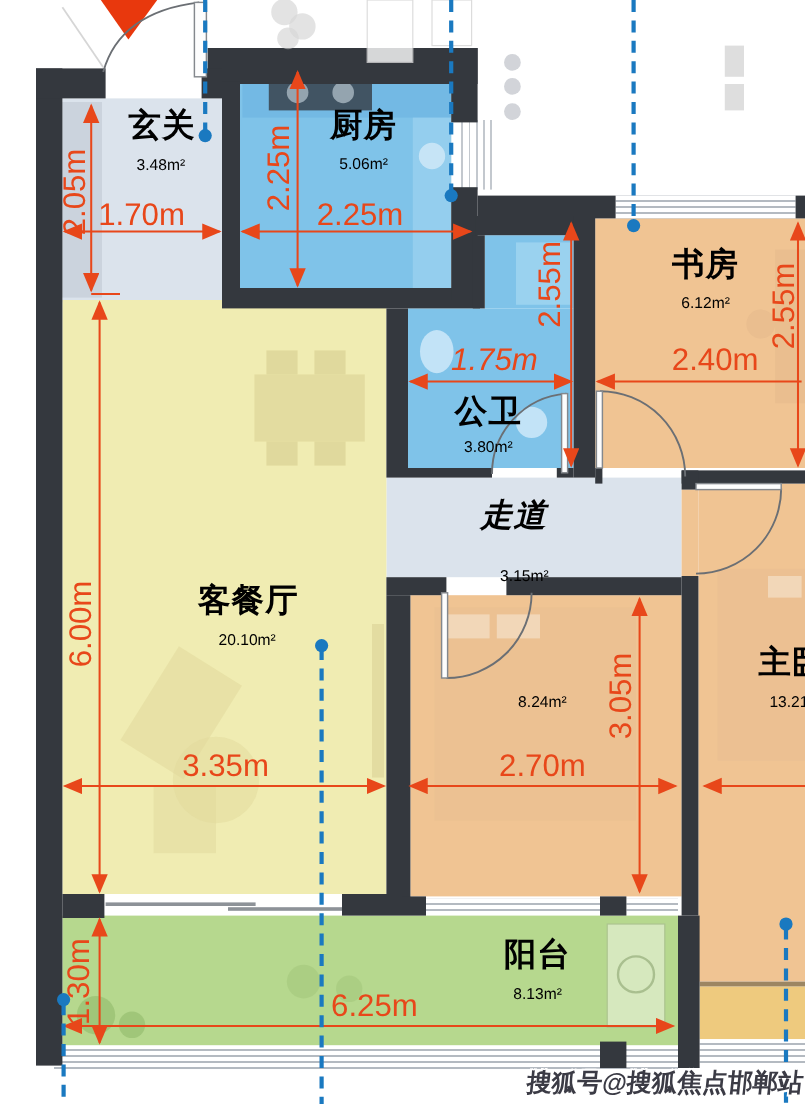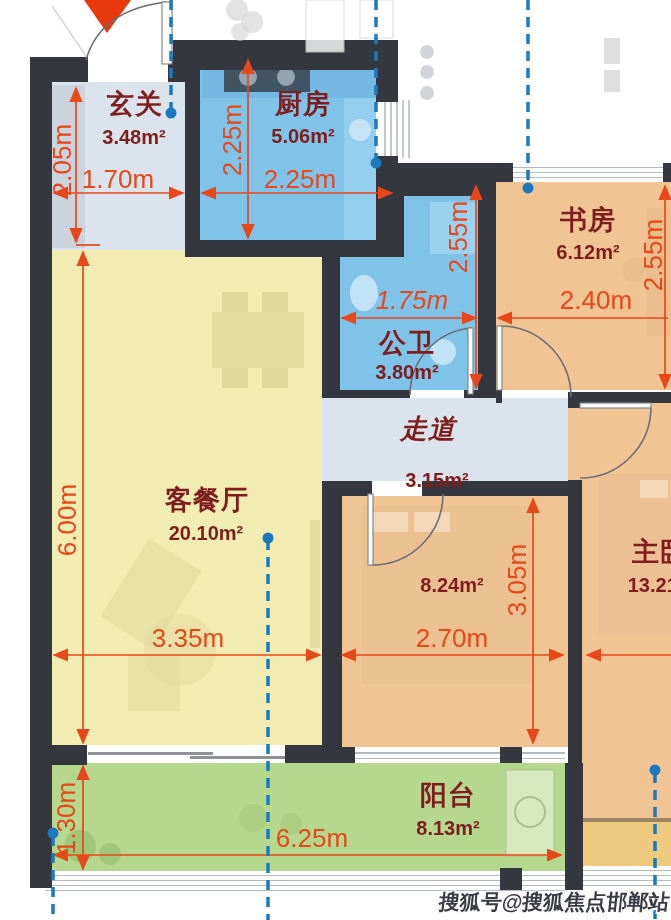--- a/index.html
+++ b/index.html
@@ -3,23 +3,23 @@
 <meta charset="utf-8">
 <style>
   html,body{margin:0;padding:0;background:#ffffff;}
   #stage{position:relative;width:671px;height:920px;overflow:hidden;background:#fff;
          font-family:"Liberation Sans","DejaVu Sans",sans-serif;}
   .fill{position:absolute;}
   .wall{position:absolute;background:var(--wall);}
   .win-h{position:absolute;background:repeating-linear-gradient(to bottom,#ffffff 0 3.5px,#b4bac1 3.5px 5px);}
   .win-v{position:absolute;background:repeating-linear-gradient(to right,#ffffff 0 4.5px,#c3c8ce 4.5px 6px);}
   .slide{position:absolute;height:3px;background:#8d9298;}
-  .lbl{position:absolute;transform:translate(-50%,-50%);white-space:nowrap;color:#7f1d1d;text-align:center;}
+  .lbl{position:absolute;transform:translate(-50%,-50%);white-space:nowrap;color:#000000;text-align:center;}
   .lbl-name{font-size:27px;font-weight:600;letter-spacing:1px;}
-  .lbl-area{font-size:20px;font-weight:700;}
+  .lbl-area{font-size:13px;font-weight:400;}
   .dim-lbl{position:absolute;transform:translate(-50%,-50%);white-space:nowrap;
            color:var(--dim-red);font-size:26px;font-weight:400;}
   .dim-lbl.rot{transform:translate(-50%,-50%) rotate(-90deg);}
   svg.overlay{position:absolute;left:0;top:0;pointer-events:none;}
   .dim{stroke:var(--dim-red);stroke-width:1.7;fill:none;}
   .dim-arrow{fill:var(--dim-red);}
   .guide{stroke:var(--guide-blue);stroke-width:3.5;stroke-dasharray:10 7;fill:none;}
   .gdot{fill:var(--guide-blue);}
   .arc{stroke:#6b6f74;stroke-width:1.6;fill:none;}
   .leaf{fill:#fdfdfd;stroke:#84888d;stroke-width:1.2;}

